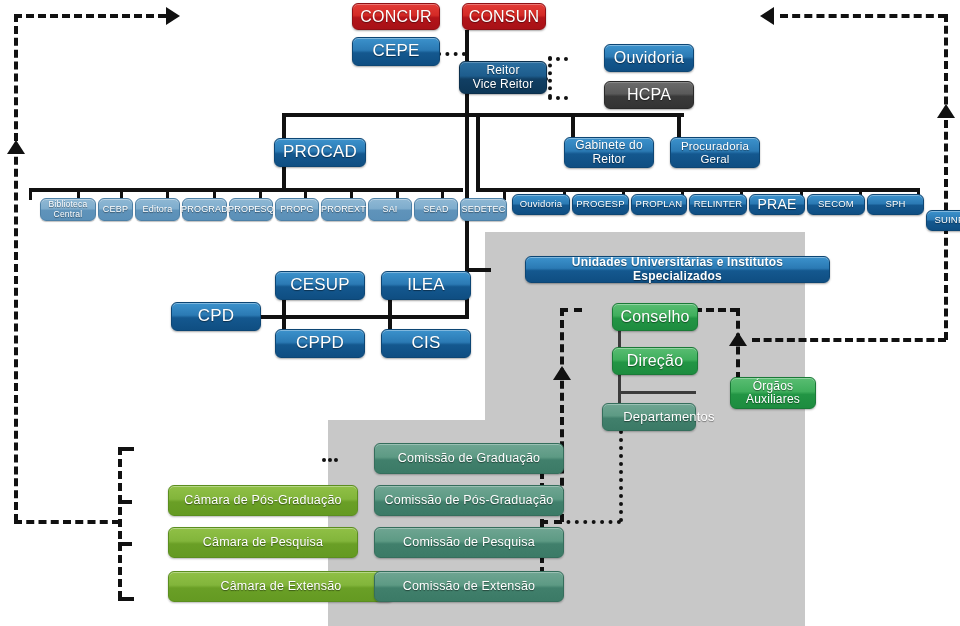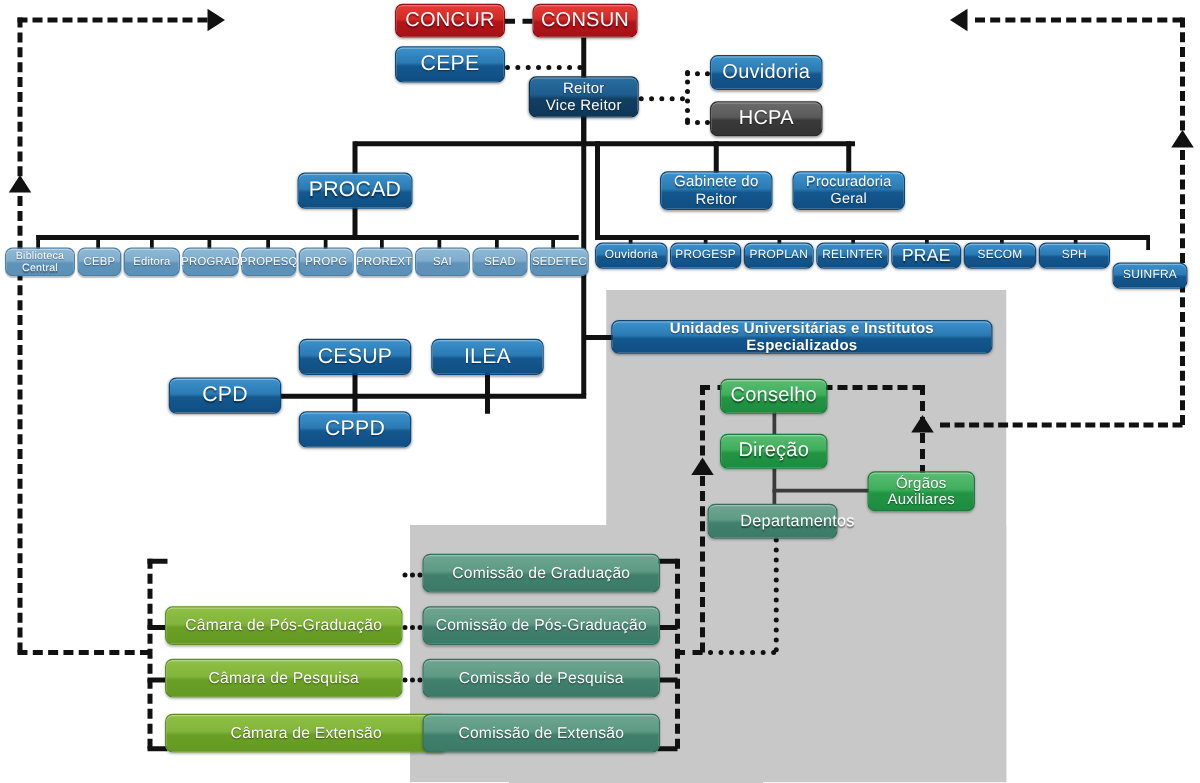--- a/index.html
+++ b/index.html
@@ -24,20 +24,21 @@
     box-sizing:border-box;
     display:flex;align-items:center;justify-content:center;
     text-align:center;
     color:#ffffff;
     border-radius:6px;
     line-height:1.1;
     letter-spacing:.2px;
     text-shadow:0 1px 1px rgba(0,0,0,.45);
     z-index:6;
     white-space:pre-line;
+    margin-left:36px;
   }
 
   
   .blue{
     background:linear-gradient(to bottom,#3c92cc 0%,#2b7ab4 45%,#14588f 55%,#0f4e82 100%);
     border:1px solid #0d4674;
     box-shadow:inset 0 1px 0 rgba(255,255,255,.35),0 1px 2px rgba(0,0,0,.35);
   }
   
   .navy{
@@ -235,26 +236,27 @@
   <div class="node blue" style="left:653px;top:194px;width:58px;height:21px;font-size:9.5px;">RELINTER</div>
   <div class="node blue" style="left:713px;top:194px;width:56px;height:21px;font-size:14px;">PRAE</div>
   <div class="node blue" style="left:771px;top:194px;width:58px;height:21px;font-size:9.5px;">SECOM</div>
   <div class="node blue" style="left:831px;top:194px;width:57px;height:21px;font-size:9.5px;">SPH</div>
   <div class="node blue" style="left:890px;top:210px;width:60px;height:21px;font-size:9.5px;">SUINFRA</div>
 
   <div class="node blue" style="left:135px;top:302px;width:90px;height:29px;font-size:17px;">CPD</div>
   <div class="node blue" style="left:239px;top:271px;width:90px;height:29px;font-size:17px;">CESUP</div>
   <div class="node blue" style="left:239px;top:329px;width:90px;height:29px;font-size:17px;">CPPD</div>
   <div class="node blue" style="left:345px;top:271px;width:90px;height:29px;font-size:17px;">ILEA</div>
+  <div class="node blue" style="left:345px;top:329px;width:90px;height:29px;font-size:17px;">CIS</div>
 
   <div class="node blue" style="left:489px;top:256px;width:305px;height:27px;font-size:12px;font-weight:bold;">Unidades Universitárias e Institutos Especializados</div>
 
   <div class="node green" style="left:576px;top:303px;width:86px;height:28px;font-size:16px;">Conselho</div>
   <div class="node green" style="left:576px;top:347px;width:86px;height:28px;font-size:16px;">Direção</div>
-  <div class="node tealgreen" style="left:566px;top:403px;width:104px;height:28px;font-size:13px;padding-left:40px;">Departamentos</div>
+  <div class="node tealgreen" style="left:566px;top:403px;width:94px;height:28px;font-size:13px;padding-left:40px;">Departamentos</div>
   <div class="node green" style="left:694px;top:377px;width:86px;height:32px;font-size:12px;">Órgãos
 Auxiliares</div>
 
   <div class="node olive" style="left:132px;top:485px;width:190px;height:31px;font-size:12.5px;">Câmara de Pós-Graduação</div>
   <div class="node olive" style="left:132px;top:527px;width:190px;height:31px;font-size:12.5px;">Câmara de Pesquisa</div>
   <div class="node olive" style="left:132px;top:571px;width:226px;height:31px;font-size:12.5px;">Câmara de Extensão</div>
 
   <div class="node tealgreen" style="left:338px;top:443px;width:190px;height:31px;font-size:12.5px;">Comissão de Graduação</div>
   <div class="node tealgreen" style="left:338px;top:485px;width:190px;height:31px;font-size:12.5px;">Comissão de Pós-Graduação</div>
   <div class="node tealgreen" style="left:338px;top:527px;width:190px;height:31px;font-size:12.5px;">Comissão de Pesquisa</div>

